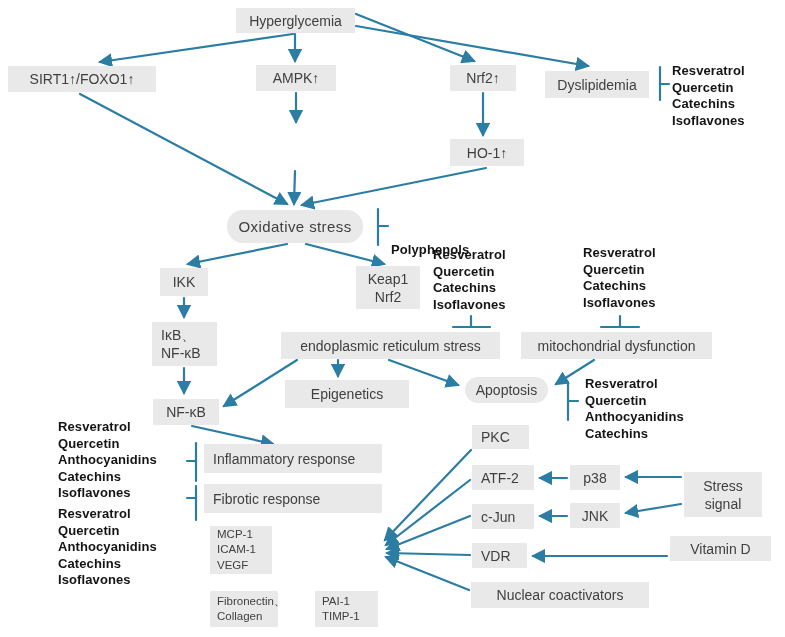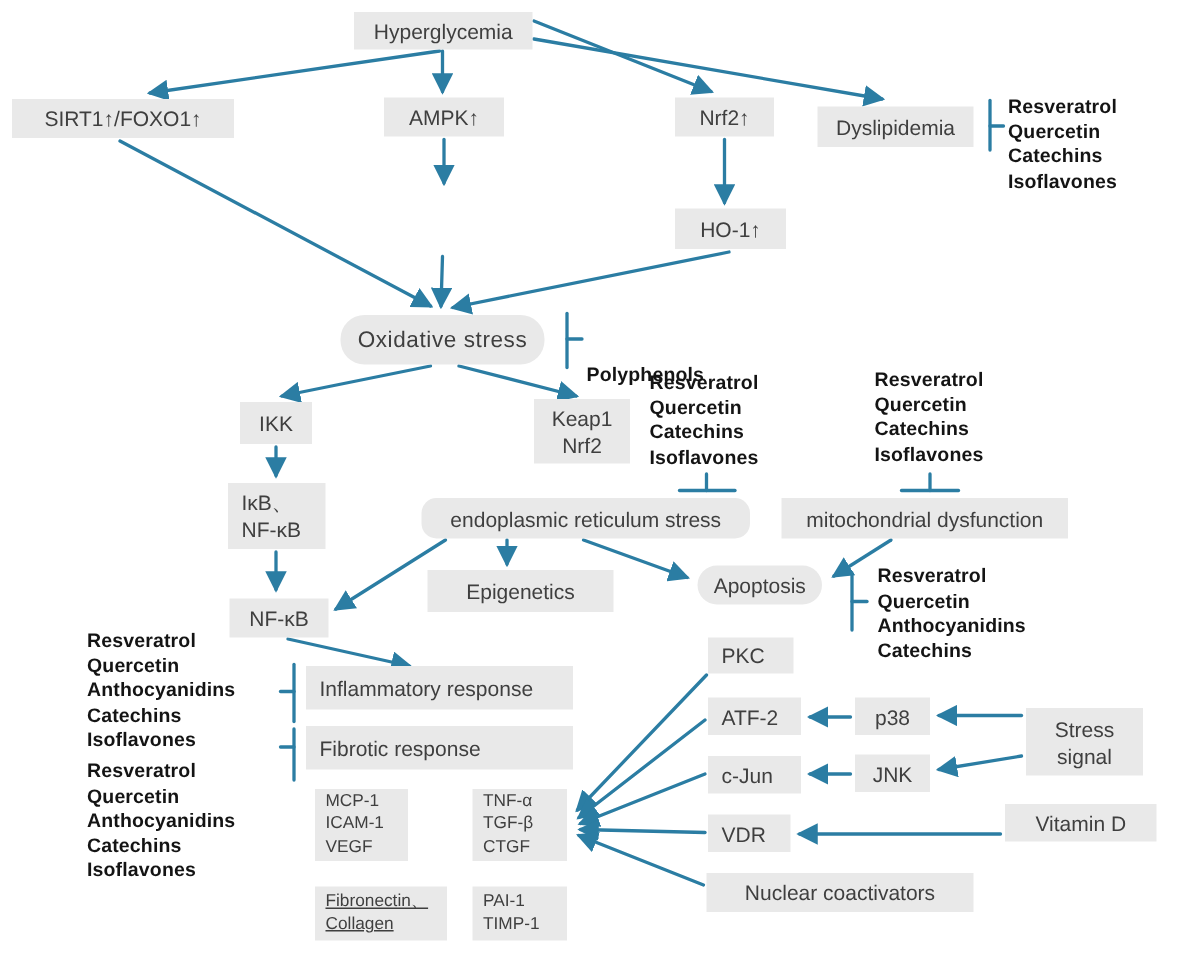--- a/index.html
+++ b/index.html
@@ -104,44 +104,41 @@
   <div class="box" style="left:256px;top:65px;width:80px;height:26px;">AMPK↑</div>
   <div class="box" style="left:450px;top:65px;width:66px;height:26px;">Nrf2↑</div>
   <div class="box" style="left:545px;top:71px;width:104px;height:27px;">Dyslipidemia</div>
   <div class="box" style="left:450px;top:139px;width:74px;height:27px;">HO-1↑</div>
   <div class="box big" style="left:227px;top:210px;width:136px;height:33px;">Oxidative stress</div>
   <div class="box" style="left:160px;top:268px;width:48px;height:28px;">IKK</div>
   <div class="box" style="left:356px;top:266px;width:64px;height:43px;">Keap1
 Nrf2</div>
   <div class="box al" style="left:152px;top:322px;width:65px;height:44px;">IκB、
 NF-κB</div>
-  <div class="box" style="left:281px;top:332px;width:219px;height:27px;border-radius:10px;">endoplasmic reticulum stress</div>
+  <div class="box" style="left:281px;top:332px;width:219px;height:27px;">endoplasmic reticulum stress</div>
   <div class="box" style="left:521px;top:332px;width:191px;height:27px;">mitochondrial dysfunction</div>
   <div class="box" style="left:153px;top:399px;width:66px;height:26px;">NF-κB</div>
   <div class="box" style="left:285px;top:380px;width:124px;height:28px;">Epigenetics</div>
   <div class="box" style="left:465px;top:377px;width:83px;height:26px;border-radius:13px;">Apoptosis</div>
   <div class="box al" style="left:204px;top:444px;width:178px;height:29px;">Inflammatory response</div>
   <div class="box al" style="left:204px;top:484px;width:178px;height:29px;">Fibrotic response</div>
   <div class="box al" style="left:472px;top:425px;width:57px;height:24px;">PKC</div>
   <div class="box al" style="left:472px;top:465px;width:62px;height:25px;">ATF-2</div>
   <div class="box" style="left:570px;top:465px;width:50px;height:25px;">p38</div>
   <div class="box" style="left:684px;top:472px;width:78px;height:45px;">Stress
 signal</div>
   <div class="box al" style="left:472px;top:504px;width:62px;height:25px;">c-Jun</div>
   <div class="box" style="left:570px;top:503px;width:50px;height:25px;">JNK</div>
   <div class="box al" style="left:472px;top:543px;width:55px;height:25px;">VDR</div>
   <div class="box" style="left:670px;top:536px;width:101px;height:25px;">Vitamin D</div>
   <div class="box" style="left:471px;top:582px;width:178px;height:26px;">Nuclear coactivators</div>
   <div class="box al sm" style="left:210px;top:526px;width:62px;height:48px;">MCP-1
 ICAM-1
 VEGF</div>
-  <div class="box al sm" style="left:315px;top:526px;width:63px;height:48px;">TNF-α
-TGF-β
-CTGF</div>
-  <div class="box al sm" style="left:210px;top:591px;width:88px;height:36px;text-decoration:underline;">Fibronectin、
+  <div class="box al sm" style="left:210px;top:591px;width:68px;height:36px;">Fibronectin、
 Collagen</div>
   <div class="box al sm" style="left:315px;top:591px;width:63px;height:36px;">PAI-1
 TIMP-1</div>
 
   <div class="ann" style="left:672px;top:63px;">Resveratrol
 Quercetin
 Catechins
 Isoflavones</div>
   <div class="ann" style="left:391px;top:230px;margin-top:12px;">Polyphenols</div>
   <div class="ann" style="left:433px;top:247px;">Resveratrol

